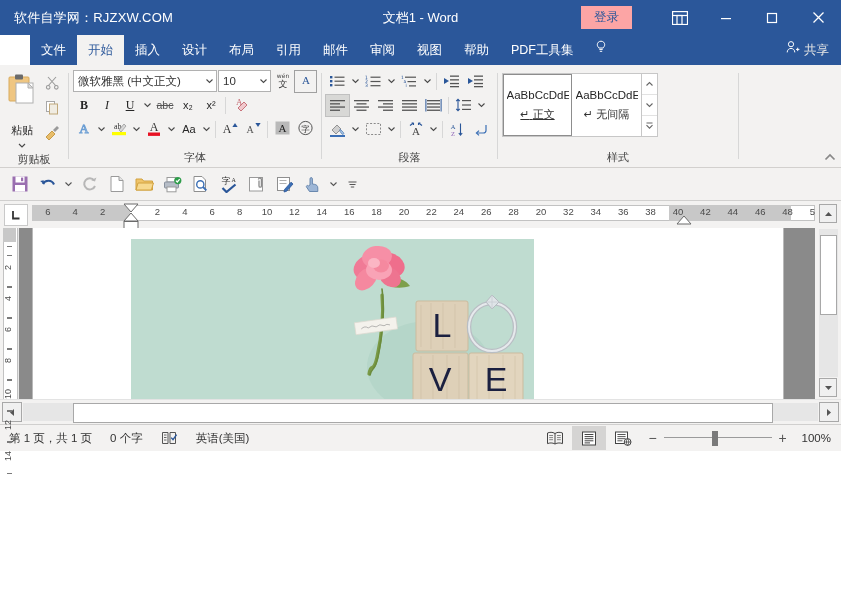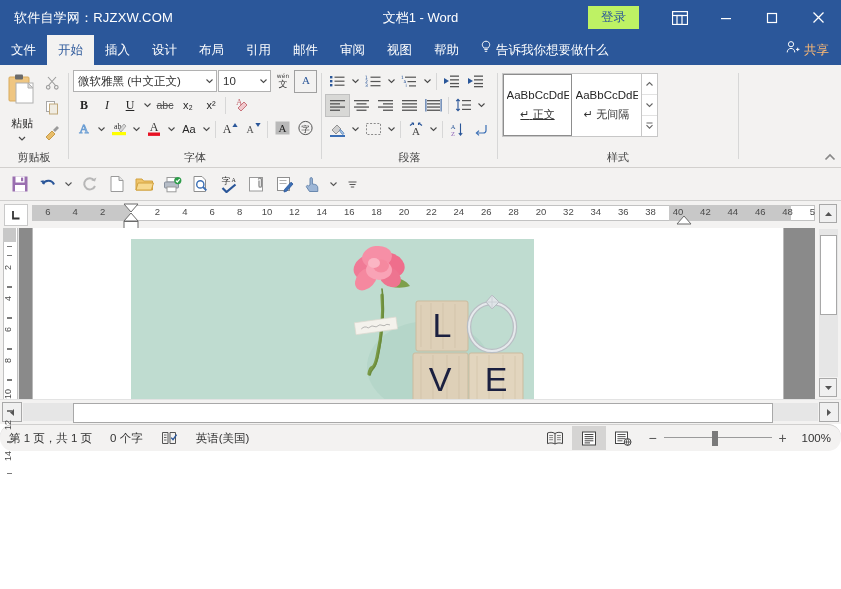--- a/index.html
+++ b/index.html
@@ -9,42 +9,42 @@
     font-size:12px;color:#262626;background:#fff;
     -webkit-font-smoothing:antialiased;
   }
   .app{position:relative;width:841px;height:451px;display:flex;flex-direction:column;}
 
   
   .titlebar{height:35px;background:#2b579a;display:flex;align-items:center;flex:0 0 35px;position:relative;}
   .brand{color:#fff;font-size:13px;padding-left:14px;letter-spacing:.2px;}
   .doc-title{position:absolute;left:0;right:0;text-align:center;color:#fff;font-size:13px;pointer-events:none;}
   .title-right{margin-left:auto;display:flex;align-items:center;height:35px;}
-  .signin{background:#bef264;color:#2b579a;font-size:12.5px;padding:3px 13px;margin-right:18px;cursor:pointer;}
+  .signin{background:#fca5a5;color:#2b579a;font-size:12.5px;padding:3px 13px;margin-right:25px;cursor:pointer;}
   .ribbon-display,.win-btn{width:46px;height:35px;display:flex;align-items:center;justify-content:center;color:#fff;cursor:pointer;}
   .win-btn svg,.ribbon-display svg{display:block;}
 
   
-  .tabbar{height:30px;background:#2b579a;display:flex;align-items:flex-end;flex:0 0 30px;position:relative;}
+  .tabbar{height:30px;background:#2b579a;display:flex;align-items:flex-end;flex:0 0 30px;position:relative;margin-left:30px;}
   .tab{color:#fff;font-size:12.5px;padding:0 11px;height:30px;line-height:30px;cursor:pointer;white-space:nowrap;}
   .tab.active{background:#f3f2f1;color:#2b579a;}
   .tab-tellme{color:#fff;font-size:12.5px;height:30px;line-height:30px;display:flex;align-items:center;gap:4px;padding:0 10px;cursor:pointer;}
-  .tab-share{color:#fdba74;font-size:12.5px;height:30px;line-height:30px;display:flex;align-items:flex-end;gap:4px;padding:0 12px 0 8px;cursor:pointer;margin-left:auto;}
+  .tab-share{color:#e5e5e5;font-size:12.5px;height:30px;line-height:30px;display:flex;align-items:flex-end;gap:4px;padding:0 12px 0 8px;cursor:pointer;margin-left:auto;}
 
   
   .ribbon{flex:0 0 102px;height:102px;background:#f3f2f1;display:flex;border-bottom:1px solid #d2d0ce;position:relative;}
   .rgroup{position:relative;display:flex;flex-direction:column;height:100px;padding:2px 0 0 0;}
   .rgroup .body{flex:1;display:flex;align-items:flex-start;padding:3px 4px 0 4px;}
   .rgroup .glabel{height:17px;line-height:15px;text-align:center;font-size:11px;color:#444;position:relative;}
   .sep{width:1px;background:#d7d7d7;height:86px;align-self:center;}
 
   
   .g-clip{width:68px;}
   .clip-left{width:40px;display:flex;flex-direction:column;align-items:center;cursor:pointer;padding-top:2px;}
-  .clip-left .lbl{font-size:11px;color:#262626;margin-top:7px;}
+  .clip-left .lbl{font-size:11px;color:#262626;margin-top:14px;}
   .clip-right{width:26px;display:flex;flex-direction:column;align-items:center;gap:3px;padding-top:3px;}
   .mini{width:22px;height:22px;display:flex;align-items:center;justify-content:center;cursor:pointer;}
 
   
   .g-font{width:252px;}
   .fcol{display:flex;flex-direction:column;gap:2px;width:100%;}
   .frow{display:flex;align-items:center;gap:1px;height:22px;}
   .combo{height:20px;border:1px solid #b1b1b1;background:#fff;display:flex;align-items:center;font-size:11.5px;padding:0 0 0 4px;cursor:text;}
   .combo .cv{flex:1;overflow:hidden;white-space:nowrap;color:#333;}
   .combo .carr{width:14px;display:flex;align-items:center;justify-content:center;cursor:pointer;}
@@ -115,21 +115,21 @@
   .vs-trough{flex:1;width:19px;background:#e6e6e6;position:relative;margin:1px 0;}
   .vs-thumb{position:absolute;left:1px;width:15px;top:6px;height:78px;background:#fff;border:1px solid #a8a8a8;cursor:pointer;}
 
   
   .hbar{flex:0 0 24px;height:24px;background:#f3f2f1;display:flex;align-items:center;padding:0 2px;border-top:1px solid #e3e3e3;}
   .hs-arrow{width:18px;height:18px;border:1px solid #a8a8a8;background:#f0f0f0;display:flex;align-items:center;justify-content:center;cursor:pointer;}
   .hs-trough{flex:1;height:18px;background:#e6e6e6;position:relative;margin:0 1px;}
   .hs-thumb{position:absolute;left:50px;top:0;height:18px;width:698px;background:#fff;border:1px solid #a8a8a8;cursor:pointer;}
 
   
-  .status{flex:0 0 26px;height:26px;background:#f3f2f1;border-top:1px solid #d0cfce;display:flex;align-items:center;font-size:11.5px;color:#333;border-radius:13px;}
+  .status{flex:0 0 26px;height:26px;background:#f3f2f1;border-top:1px solid #d0cfce;display:flex;align-items:center;font-size:11.5px;color:#333;}
   .st-item{padding:0 9px;height:26px;display:flex;align-items:center;cursor:pointer;white-space:nowrap;}
   .st-right{margin-left:auto;display:flex;align-items:center;height:26px;}
   .viewbtn{width:34px;height:24px;display:flex;align-items:center;justify-content:center;cursor:pointer;}
   .viewbtn.on{background:#d5d4d3;}
   .zoomctl{display:flex;align-items:center;gap:0;padding:0 4px;}
   .zbtn{width:18px;height:24px;display:flex;align-items:center;justify-content:center;cursor:pointer;color:#555;font-size:14px;}
   .ztrack{width:112px;height:24px;position:relative;cursor:pointer;}
   .ztrack .line{position:absolute;left:2px;right:2px;top:11px;height:1px;background:#9b9b9b;}
   .ztrack .mid{position:absolute;left:55px;top:7px;width:1px;height:9px;background:#9b9b9b;}
   .zthumb{position:absolute;left:50px;top:5px;width:6px;height:15px;background:#7a7a7a;cursor:pointer;}
@@ -174,28 +174,28 @@
     <div class="tab">文件</div>
     <div class="tab active">开始</div>
     <div class="tab">插入</div>
     <div class="tab">设计</div>
     <div class="tab">布局</div>
     <div class="tab">引用</div>
     <div class="tab">邮件</div>
     <div class="tab">审阅</div>
     <div class="tab">视图</div>
     <div class="tab">帮助</div>
+    <div class="tab">PDF工具集</div>
     <div class="tab-tellme">
       <span>
         <svg width="12" height="14" viewBox="0 0 12 14">
             <path d="M6 1.2c-2.2 0-3.7 1.6-3.7 3.5 0 1.6 1.1 2.4 1.5 3.3h4.4c.4-.9 1.5-1.7 1.5-3.3 0-1.9-1.5-3.5-3.7-3.5z" fill="none" stroke="#fff" stroke-width="1"></path>
             <path d="M4.3 9.4h3.4M4.8 11.3h2.4" stroke="#fff" stroke-width="1"></path>
           </svg>
       </span>
-      <span>告诉我你想要做什么</span>
     </div>
     <div class="tab-share">
       <span>
         <svg width="14" height="14" viewBox="0 0 14 14">
             <circle cx="5" cy="4.2" r="2.6" fill="none" stroke="#fff" stroke-width="1"></circle>
             <path d="M1.2 12.4c0-2.4 1.7-4 3.8-4s3.8 1.6 3.8 4" fill="none" stroke="#fff" stroke-width="1"></path>
             <path d="M10 9.4h3.4M11.7 7.7v3.4" stroke="#fff" stroke-width="1"></path>
           </svg>
       </span>
       <span>共享</span>

